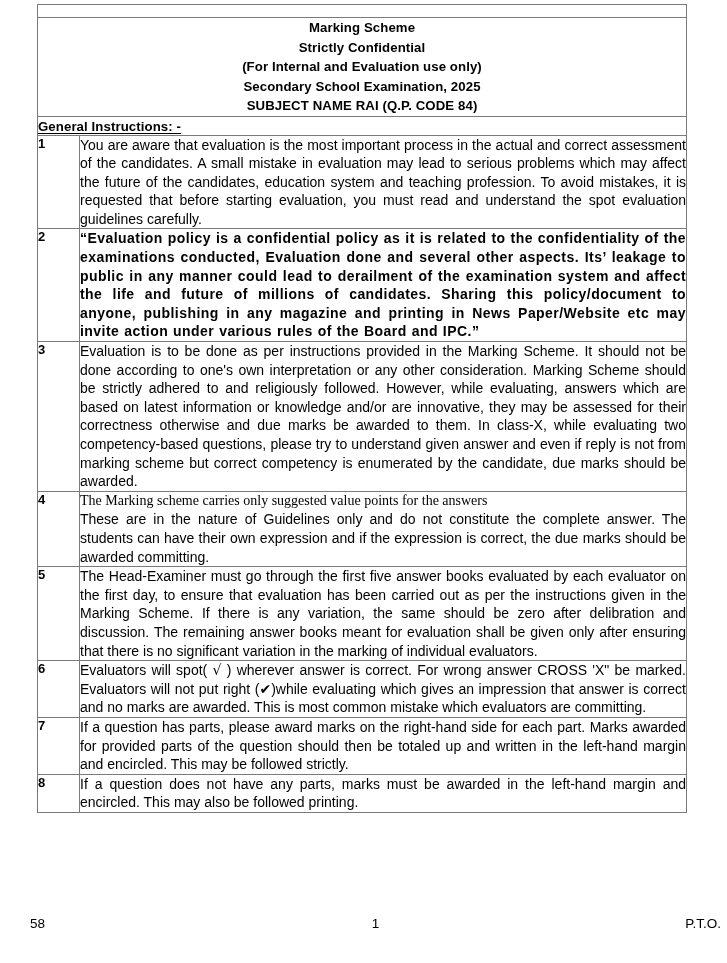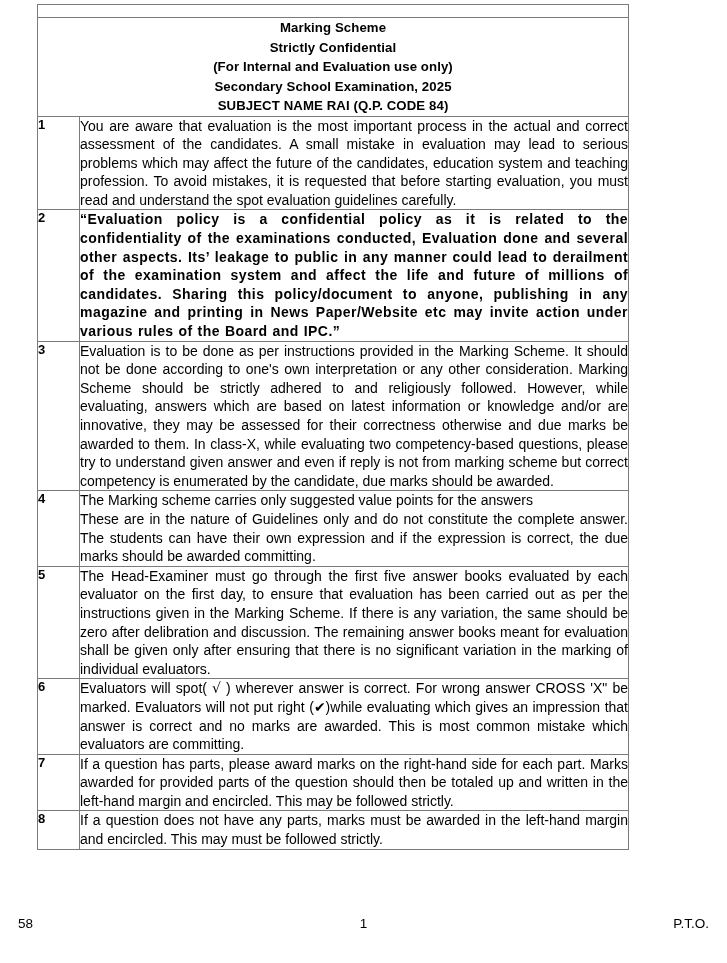--- a/index.html
+++ b/index.html
@@ -22,21 +22,21 @@
     width: 727px;
     height: 963px;
     box-sizing: border-box;
   }
 
   
   .doc-table {
     position: absolute;
     left: 37px;
     top: 4px;
-    width: 592px;
+    width: 650px;
     border-collapse: collapse;
     table-layout: fixed;
   }
   .doc-table td {
     border: 1px solid #7a7a7a;
     vertical-align: top;
     padding: 0;
   }
 
   .col-num { width: 42px; }
@@ -80,35 +80,35 @@
     padding: 4px 7px 4px 9px;
   }
   .para {
     font-size: 14px;
     line-height: 18.6px;
     text-align: justify;
     text-justify: inter-word;
     margin: 0;
     hyphens: none;
   }
-  .para.nojust { text-align: left; }
+  .para.nojust { text-align: left; font-family: Liberation Serif, serif; }
   .para b, .para strong { font-weight: normal; }
 
   .spaced {
     font-weight: bold;
     letter-spacing: 0.45px;
     word-spacing: 0.6px;
   }
 
   .sym { font-family: "DejaVu Sans", sans-serif; }
 
   
   .footer {
     position: absolute;
-    left: 18px;
+    left: 30px;
     top: 916px;
     width: 691px;
     display: flex;
     align-items: baseline;
     justify-content: space-between;
     font-size: 13.5px;
   }
   .footer-center {
     position: absolute;
     left: 0; right: 0;
@@ -136,20 +136,25 @@
       <tr>
         <td class="title-cell" colspan="2">
           <div class="title-line">Marking Scheme</div>
           <div class="title-line">Strictly Confidential</div>
           <div class="title-line">(For Internal and Evaluation use only)</div>
           <div class="title-line">Secondary School Examination, 2025</div>
           <div class="title-line">SUBJECT NAME RAI (Q.P. CODE 84)</div>
         </td>
       </tr>
 
+      <tr>
+        <td class="gi-cell" colspan="2">
+          <span class="gi-text">General Instructions: -</span>
+        </td>
+      </tr>
 
       <tr>
         <td class="num-cell">1</td>
         <td class="body-cell">
           <p class="para">You are aware that evaluation is the most important process in the actual and correct assessment of the candidates. A small mistake in evaluation may lead to serious problems which may affect the future of the candidates, education system and teaching profession. To avoid mistakes, it is requested that before starting evaluation, you must read and understand the spot evaluation guidelines carefully.</p>
         </td>
       </tr>
 
       <tr>
         <td class="num-cell">2</td>
@@ -190,21 +195,21 @@
       <tr>
         <td class="num-cell">7</td>
         <td class="body-cell">
           <p class="para">If a question has parts, please award marks on the right-hand side for each part. Marks awarded for provided parts of the question should then be totaled up and written in the left-hand margin and encircled. This may be followed strictly.</p>
         </td>
       </tr>
 
       <tr>
         <td class="num-cell">8</td>
         <td class="body-cell">
-          <p class="para">If a question does not have any parts, marks must be awarded in the left-hand margin and encircled. This may must be followed strictly.</p>
+          <p class="para">If a question does not have any parts, marks must be awarded in the left-hand margin and encircled. This may also be followed printing.</p>
         </td>
       </tr>
 
     </tbody>
   </table>
 
   <div class="footer">
     <span class="footer-left">58</span>
     <span class="footer-center">1</span>
     <span class="footer-right">P.T.O.</span>

